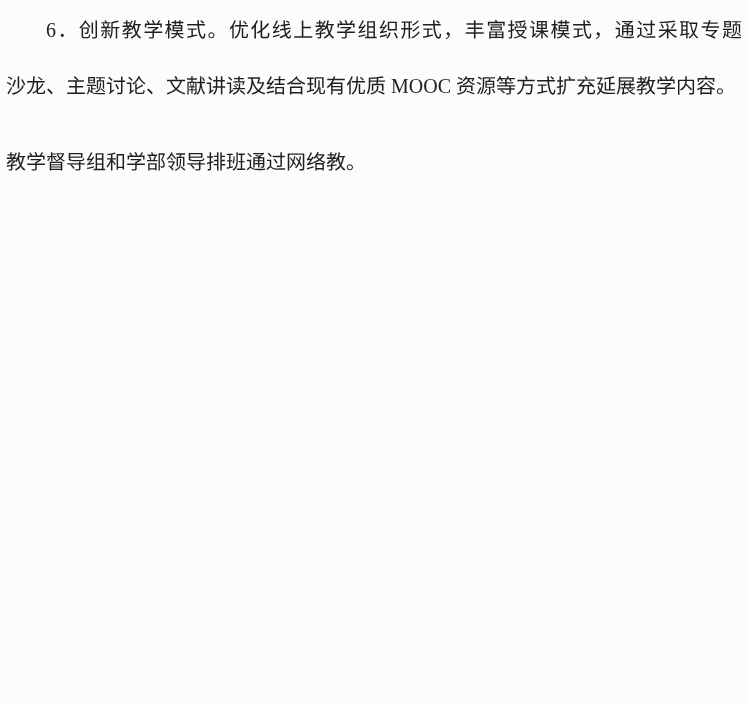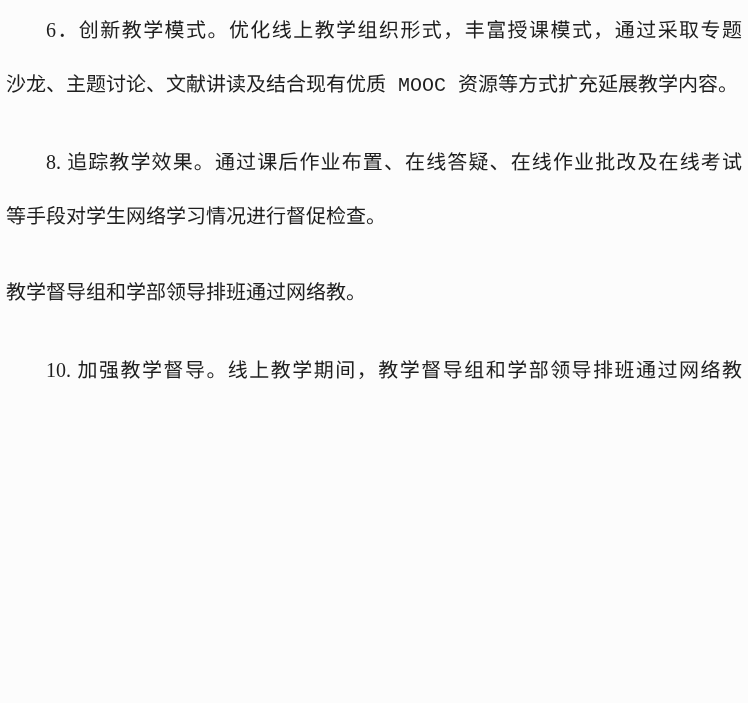--- a/index.html
+++ b/index.html
@@ -34,40 +34,34 @@
   .line.fill {
     text-align: justify;
     text-align-last: justify;
   }
   .line.indent {
     text-indent: 40px;
   }
   .line.last {
     text-align: left;
     text-align-last: left;
-    font-family: Liberation Mono, monospace;
   }
 </style>
 </head>
 <body>
 
 <div class="page">
 
   <p class="para">
     <span class="line indent fill">6．创新教学模式。优化线上教学组织形式，丰富授课模式，通过采取专题</span>
     <span class="line last">沙龙、主题讨论、文献讲读及结合现有优质 MOOC 资源等方式扩充延展教学内容。</span>
   </p>
 
 
-  <p class="para">
-    <span class="line indent fill">8. 追踪教学效果。通过课后作业布置、在线答疑、在线作业批改及在线考试</span>
-    <span class="line last">等手段对学生网络学习情况进行督促检查。</span>
-  </p>
 
   <p class="para">
     <span class="line last">教学督导组和学部领导排班通过网络教。</span>
   </p>
 
   <p class="para">
-    <span class="line indent fill">10. 加强教学督导。线上教学期间，教学督导组和学部领导排班通过网络教</span>
   </p>
 
 </div>
 
 </body></html>

